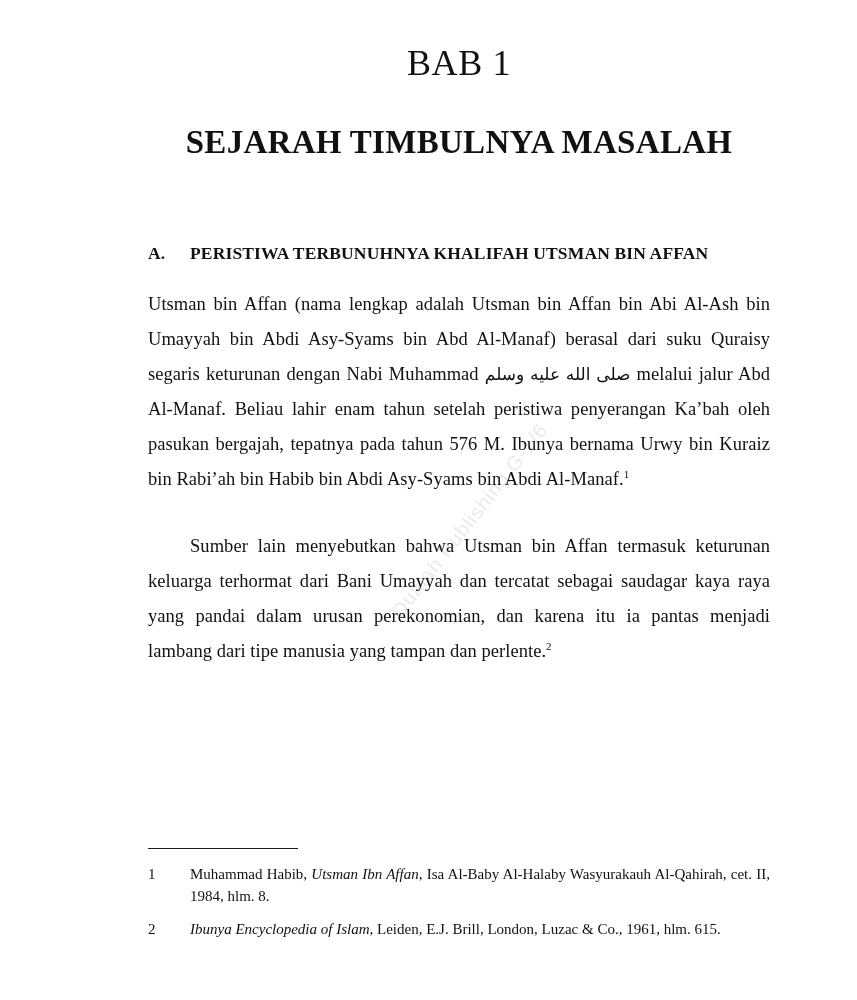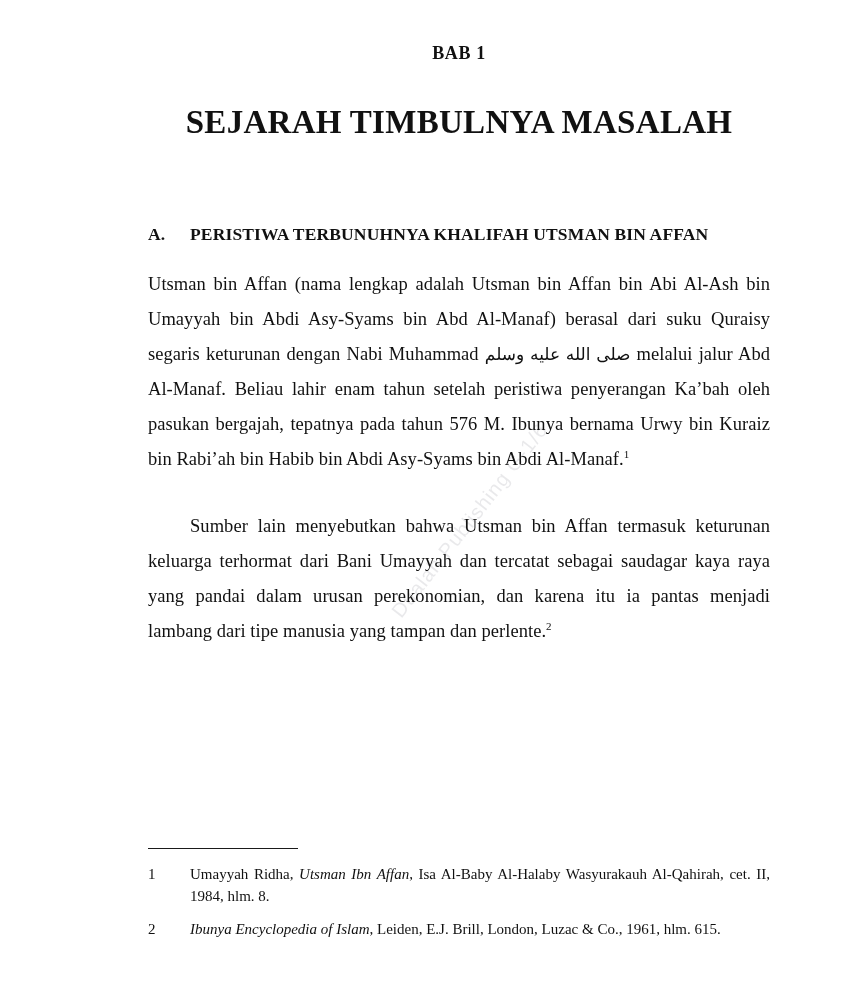--- a/index.html
+++ b/index.html
@@ -51,22 +51,22 @@
     left: 148px;
     top: 0;
     width: 622px;
     z-index: 1;
   }
 
   
   .chapter-label {
     margin-top: 44px;
     text-align: center;
-    font-size: 18px;
-    font-weight: bold;
+    font-size: 36px;
+    font-weight: normal;
     letter-spacing: 0.6px;
     line-height: 1.1;
   }
   .chapter-title {
     margin-top: 26px;
     text-align: center;
     font-size: 33px;
     font-weight: bold;
     line-height: 1.36;
     letter-spacing: 0.3px;
@@ -176,21 +176,21 @@
 
     <p class="body indented"><span>Sumber lain menyebutkan bahwa Utsman bin Affan termasuk keturunan keluarga terhormat dari Bani Umayyah dan tercatat sebagai saudagar kaya raya yang pandai dalam urusan perekonomian, dan karena itu ia pantas menjadi lambang dari tipe manusia yang tampan dan perlente.</span><sup class="fn">2</sup></p>
 
   </div>
 
   <div class="footnotes">
     <hr class="footnote-rule">
 
     <div class="footnote">
       <span class="fn-num">1</span>
-      <span class="fn-text"><span>Umayyah Ridha, </span><i>Utsman Ibn Affan</i><span>, Isa Al-Baby Al-Halaby Wasyurakauh Al-Qahirah, cet. II, 1984, hlm. 8.</span></span>
+      <span class="fn-text"><span>Muhammad Habib, </span><i>Utsman Ibn Affan</i><span>, Isa Al-Baby Al-Halaby Wasyurakauh Al-Qahirah, cet. II, 1984, hlm. 8.</span></span>
     </div>
 
     <div class="footnote">
       <span class="fn-num">2</span>
       <span class="fn-text"><span></span><i>Ibunya Encyclopedia of Islam</i><span>, Leiden, E.J. Brill, London, Luzac &amp; Co., 1961, hlm. 615.</span></span>
     </div>
   </div>
 
 </div>
 

